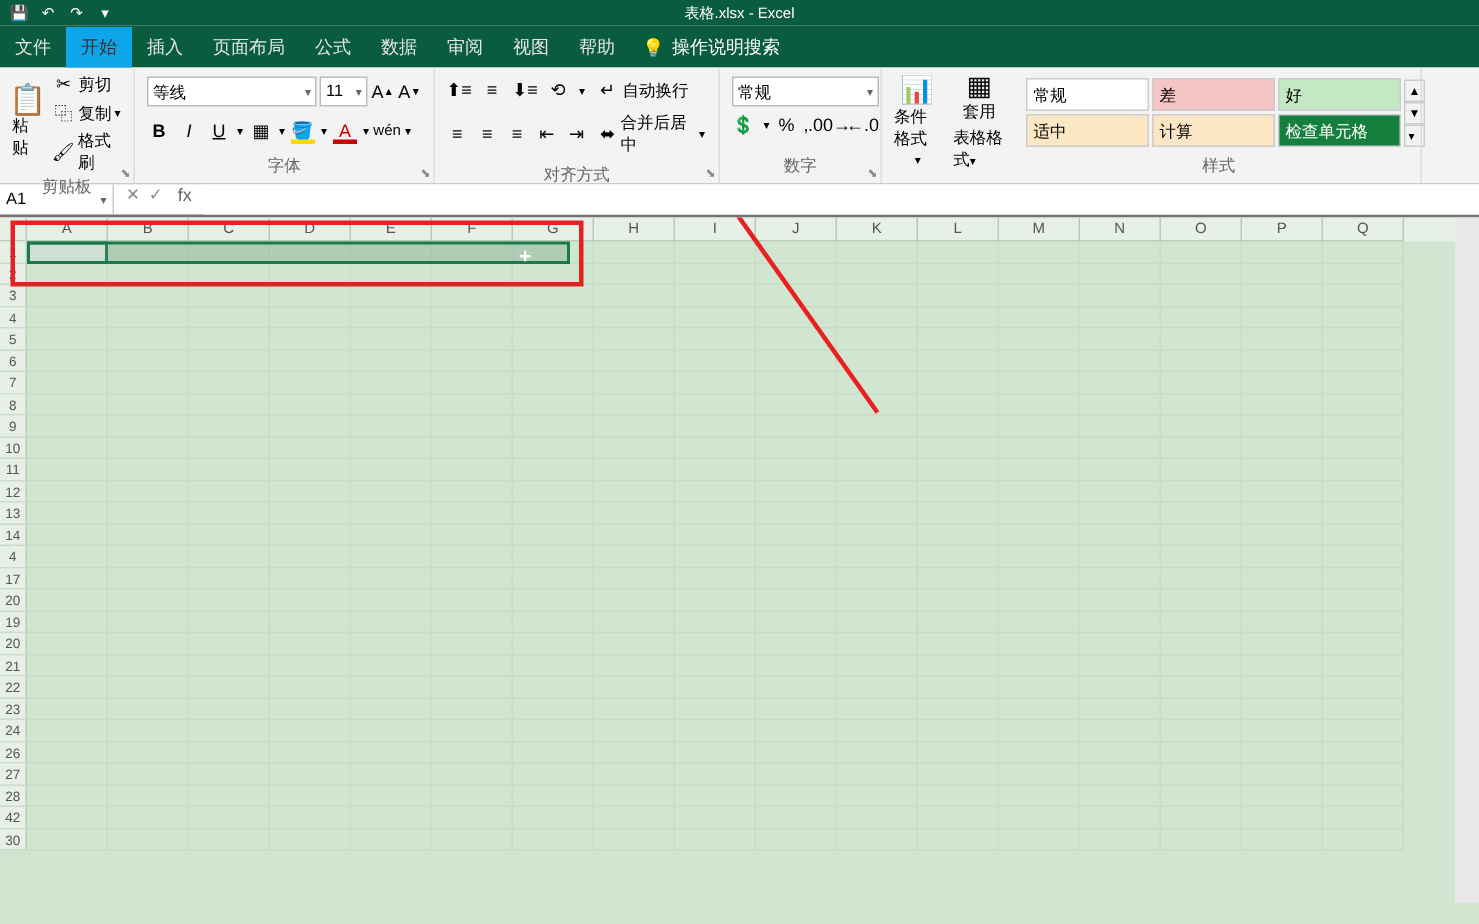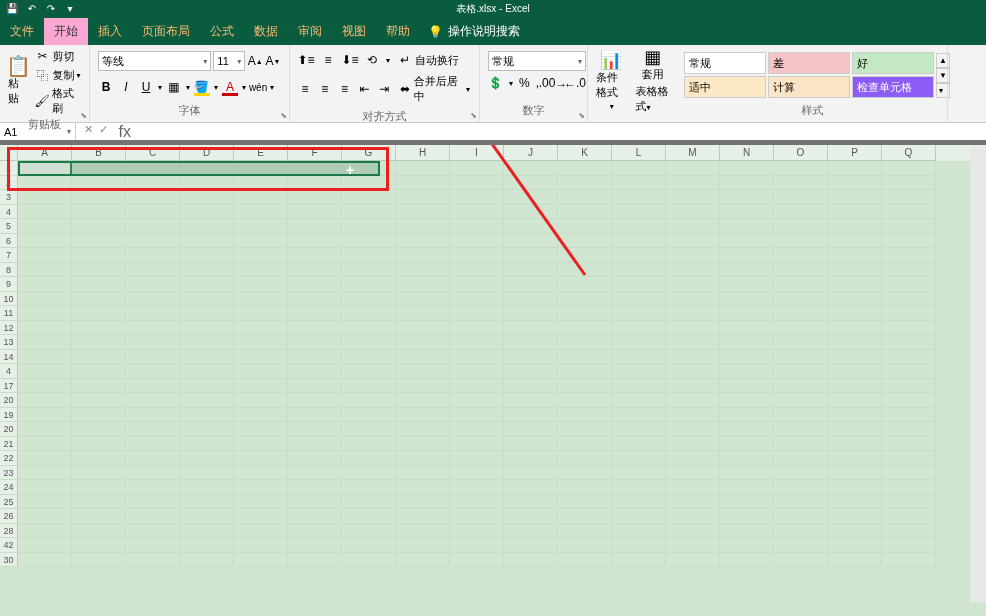--- a/index.html
+++ b/index.html
@@ -2,43 +2,43 @@
 <html><head>
 <meta charset="utf-8">
 <style>
 *{box-sizing:border-box;margin:0;padding:0;font-family:"Microsoft YaHei",sans-serif}
 body{background:#d0e6d0;width:986px;height:616px;overflow:hidden;position:relative}
 .titlebar{background:#0a5c3f;height:17px;color:#fff;font-size:11px;display:flex;align-items:center;padding:0 4px;position:relative}
 .qat{display:flex;gap:1px;align-items:center}
 .qat-btn{width:18px;height:15px;display:flex;align-items:center;justify-content:center;color:#fff;font-size:10px}
 .title-center{position:absolute;left:50%;transform:translateX(-50%);font-size:10px}
 .tabs{background:#0a5c3f;height:28px;display:flex;align-items:flex-end}
-.tab{padding:5px 10px;color:#fdba74;font-size:12px;cursor:pointer}
-.tab.active{background:#f9a8d4;color:#333}
+.tab{padding:5px 10px;color:#e5e5e5;font-size:12px;cursor:pointer}
+.tab.active{background:#0ea5e9;color:#333}
 .tell-me{display:flex;align-items:center;color:#fff;font-size:12px;padding:5px 8px;gap:4px}
 .ribbon{background:#f3f3f3;height:78px;display:flex;border-bottom:1px solid #ccc}
 .group{border-right:1px solid #ddd;padding:2px 4px;display:flex;flex-direction:column;justify-content:space-between;position:relative}
 .group-label{font-size:11px;color:#666;text-align:center;padding-bottom:2px}
 .group-body{flex:1;display:flex;align-items:center}
 .big-btn{display:flex;flex-direction:column;align-items:center;justify-content:center;padding:2px 4px;font-size:11px;gap:2px}
 .btn-col{display:flex;flex-direction:column;gap:1px;font-size:11px}
 .btn-row{display:flex;gap:2px;align-items:center;font-size:11px;padding:1px}
 .ico{width:16px;height:16px;display:inline-flex;align-items:center;justify-content:center;font-size:12px}
 .font-row{display:flex;gap:2px;align-items:center}
 .font-row2{display:flex;gap:4px;align-items:center;margin-top:4px}
 .combo{border:1px solid #bbb;background:#fff;font-size:11px;height:20px;display:flex;align-items:center;padding:0 3px}
 .combo .dd{margin-left:auto;font-size:8px;color:#666}
 .styles-grid{display:grid;grid-template-columns:repeat(3,82px);grid-template-rows:repeat(2,22px);gap:2px}
 .style-cell{border:1px solid #ccc;font-size:11px;display:flex;align-items:center;padding:0 4px}
-.sc-normal{background:#fff}.sc-bad{background:#f5c4c4}.sc-good{background:#c4e8c4}.sc-neutral{background:#fce8c4}.sc-calc{background:#fce5c4}.sc-check{background:#8b5cf6;color:#fff}
-.namebox-row{background:#fff;height:22px;display:flex;align-items:center;border-bottom:5px solid #737373}
+.sc-normal{background:#fff}.sc-bad{background:#f5c4c4}.sc-good{background:#c4e8c4}.sc-neutral{background:#fce8c4}.sc-calc{background:#fce5c4}.sc-check{background:#15803d;color:#fff}
+.namebox-row{background:#fff;height:22px;display:flex;border-bottom:2px solid #737373}
 .namebox{width:76px;border-right:1px solid #ccc;font-size:11px;padding:0 4px;display:flex;align-items:center;height:100%}
 .namebox .dd{margin-left:auto;font-size:8px;color:#666}
 .fx-btns{display:flex;gap:6px;padding:0 8px;color:#888;font-size:11px}
-.fx-label{font-size:16px;color:#666;padding-left:4px}
+.fx-label{font-size:12px;color:#666;padding-left:4px}
 .formula-input{flex:1;height:100%;border:none;font-size:11px;padding:0 4px}
 .sheet-area{position:relative;background:#d0e6d0;height:457px;overflow:hidden}
 .col-headers{display:flex;height:16px;background:#e6f0e6}
 .corner{width:18px;border-right:1px solid #b8ccb8;border-bottom:1px solid #b8ccb8;background:#e6f0e6}
 .col-h{width:54px;text-align:center;font-size:10px;color:#555;border-right:1px solid #b8ccb8;border-bottom:1px solid #b8ccb8;line-height:16px}
 .rows{position:relative}
 .row{display:flex;height:14.5px}
 .row-h{width:18px;text-align:center;font-size:9px;color:#555;border-right:1px solid #b8ccb8;border-bottom:1px solid #c8dcc8;background:#e6f0e6;line-height:14.5px}
 .cell{width:54px;border-right:1px solid #c8dcc8;border-bottom:1px solid #c8dcc8}
 .selection{position:absolute;border:2px solid #1a7a4a;background:rgba(100,150,120,.3);pointer-events:none}
@@ -715,41 +715,41 @@
         <div class="cell"></div>
         <div class="cell"></div>
         <div class="cell"></div>
         <div class="cell"></div>
         <div class="cell"></div>
         <div class="cell"></div>
         <div class="cell"></div>
         <div class="cell"></div>
       </div>
       <div class="row">
-        <div class="row-h">25</div>
-        <div class="cell"></div>
-        <div class="cell"></div>
-        <div class="cell"></div>
-        <div class="cell"></div>
-        <div class="cell"></div>
-        <div class="cell"></div>
-        <div class="cell"></div>
-        <div class="cell"></div>
-        <div class="cell"></div>
-        <div class="cell"></div>
-        <div class="cell"></div>
-        <div class="cell"></div>
-        <div class="cell"></div>
-        <div class="cell"></div>
-        <div class="cell"></div>
-        <div class="cell"></div>
-        <div class="cell"></div>
-      </div>
-      <div class="row">
         <div class="row-h">26</div>
+        <div class="cell"></div>
+        <div class="cell"></div>
+        <div class="cell"></div>
+        <div class="cell"></div>
+        <div class="cell"></div>
+        <div class="cell"></div>
+        <div class="cell"></div>
+        <div class="cell"></div>
+        <div class="cell"></div>
+        <div class="cell"></div>
+        <div class="cell"></div>
+        <div class="cell"></div>
+        <div class="cell"></div>
+        <div class="cell"></div>
+        <div class="cell"></div>
+        <div class="cell"></div>
+        <div class="cell"></div>
+      </div>
+      <div class="row">
+        <div class="row-h">27</div>
         <div class="cell"></div>
         <div class="cell"></div>
         <div class="cell"></div>
         <div class="cell"></div>
         <div class="cell"></div>
         <div class="cell"></div>
         <div class="cell"></div>
         <div class="cell"></div>
         <div class="cell"></div>
         <div class="cell"></div>

